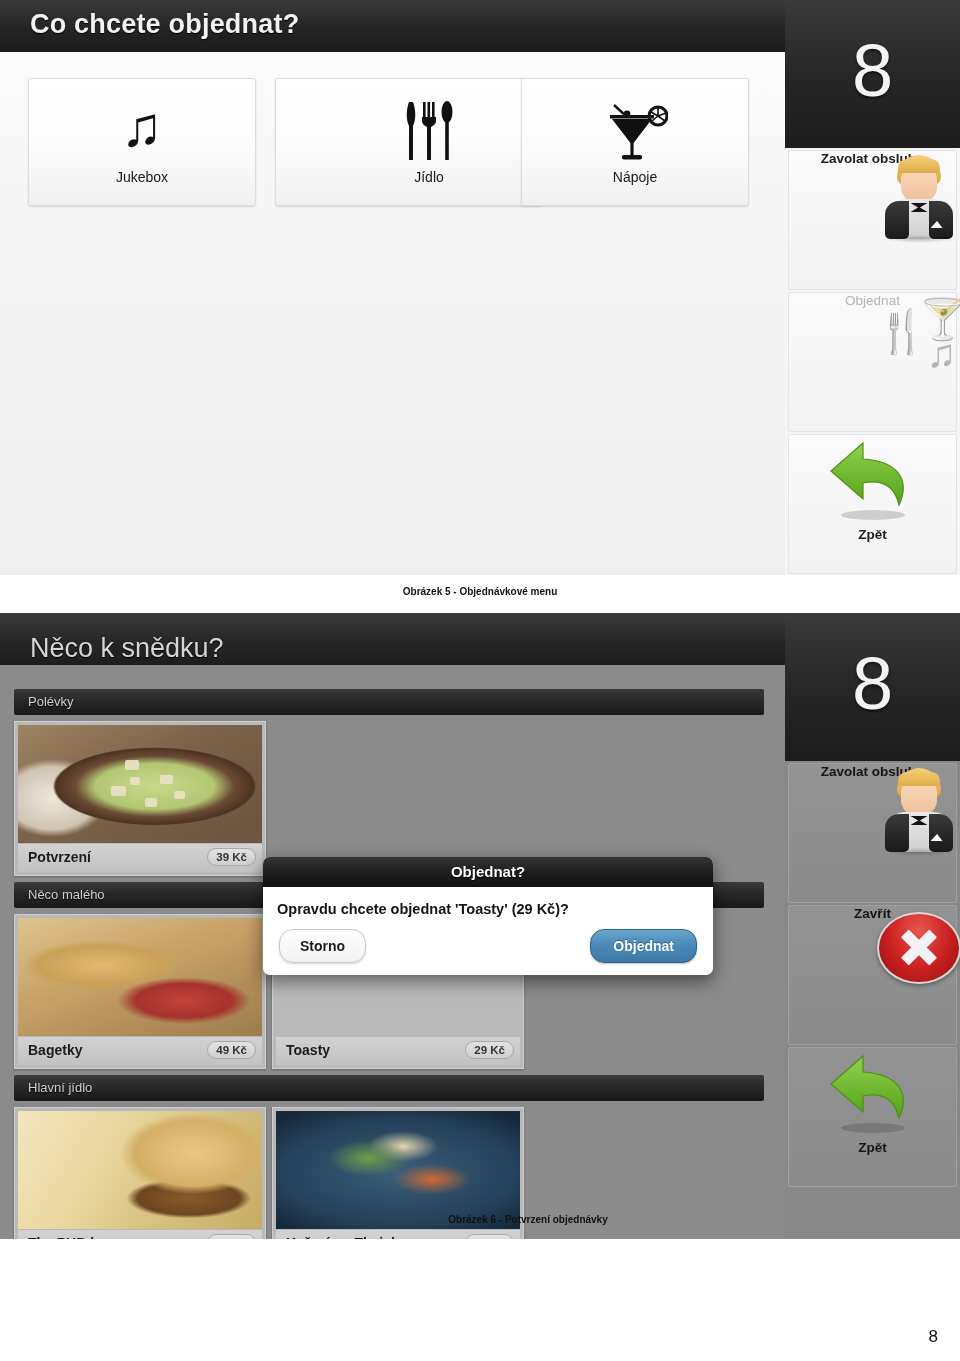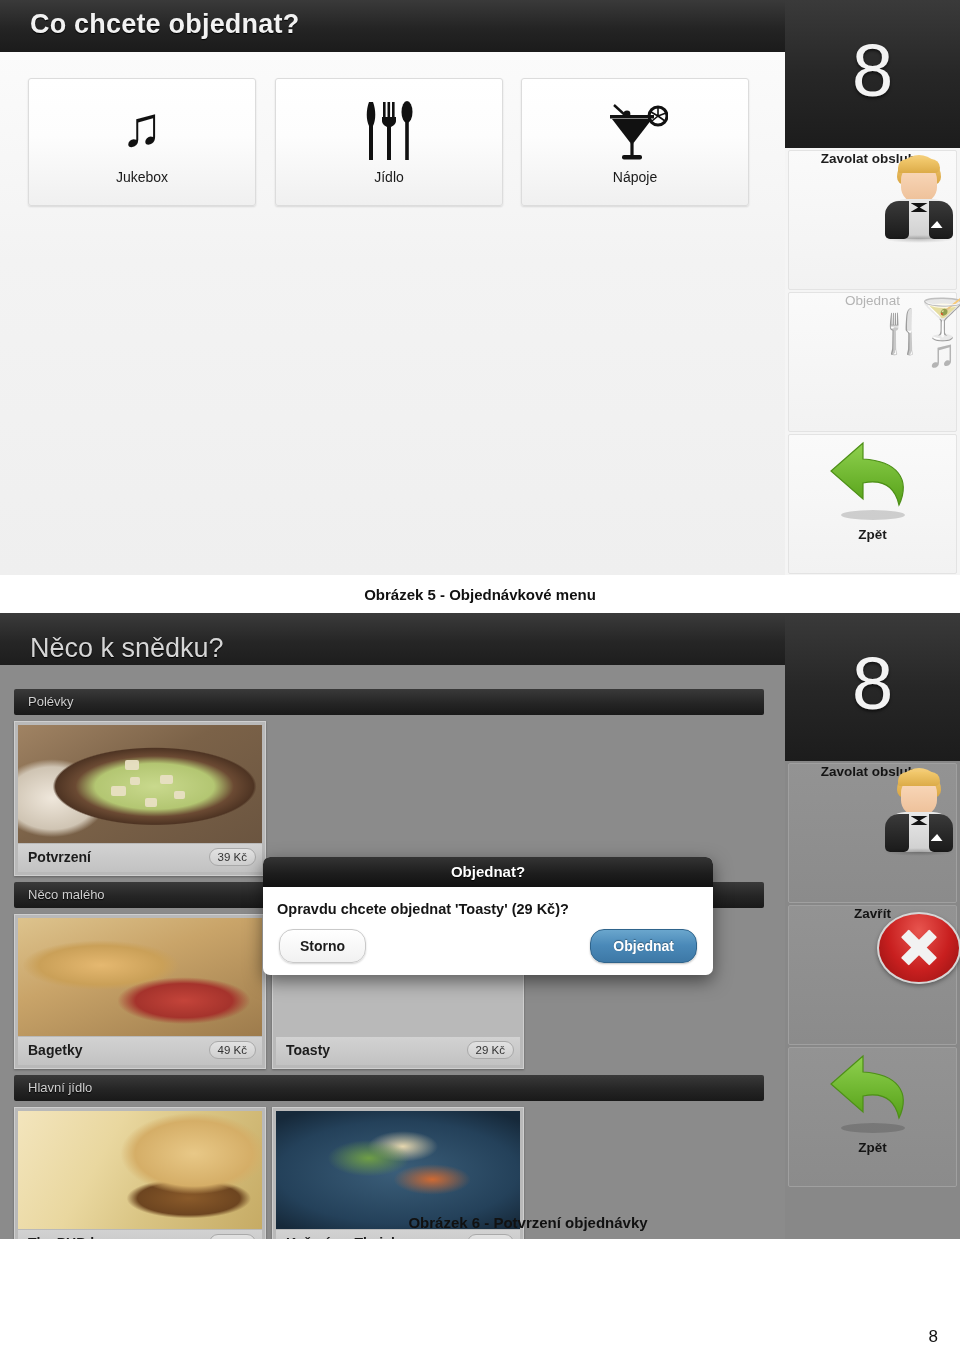--- a/index.html
+++ b/index.html
@@ -37,21 +37,21 @@
     text-align:center;
   }
   .bigbtn .glyph{
     display:block;height:84px;line-height:84px;margin-top:6px;
     font-size:56px;color:#111;
   }
   .bigbtn .lbl{
     display:block;font-size:14px;color:#1a1a1a;font-weight:normal;
   }
   #btn-jukebox{left:28px;}
-  #btn-jidlo{left:275px;}
+  #btn-jidlo{left:275px;padding-left:40px;}
   #btn-napoje{left:521px;}
 
   
   .tablenum{
     position:absolute;left:0;top:0;width:175px;height:148px;
     background:linear-gradient(180deg,#3a3a3a 0%,#272727 50%,#1c1c1c 100%);
     color:#f3f3f3;font-size:74px;font-weight:normal;
     text-align:center;line-height:142px;
     text-shadow:0 2px 3px rgba(0,0,0,.6);
   }
@@ -134,21 +134,21 @@
   }
   .closeicon .x1,.closeicon .x2{
     position:absolute;left:26px;top:36px;width:40px;height:11px;background:#f2f2f2;border-radius:1px;
   }
   .closeicon .x1{transform:rotate(45deg);}
   .closeicon .x2{transform:rotate(-45deg);}
 
   
   .caption{
     position:absolute;left:0;width:960px;text-align:center;
-    font-size:15px;font-weight:bold;color:#111;
+    font-size:10px;font-weight:bold;color:#111;
   }
   #cap1{top:586px;}
   #cap2{top:1214px;padding-left:48px;}
 
   
   #shot2{top:613px;height:626px;background:#888888;}
   #shot2 .titlebar{
     position:absolute;left:0;top:0;width:785px;height:52px;
     background:linear-gradient(180deg,#3b3b3b 0%,#262626 55%,#1d1d1d 100%);
   }
@@ -175,21 +175,21 @@
   }
   .card .pic{position:absolute;left:3px;top:3px;right:3px;height:118px;overflow:hidden;}
   .card .bar{
     position:absolute;left:3px;right:3px;bottom:3px;height:28px;
     background:linear-gradient(180deg,#d2d2d2 0%,#c2c2c2 100%);
   }
   .card .nm{
     position:absolute;left:10px;top:5px;font-size:14px;font-weight:bold;color:#1c1c1c;
   }
   .card .pr{
-    position:absolute;right:6px;top:4px;font-size:11.5px;font-weight:normal;color:#333;
+    position:absolute;right:6px;top:4px;font-size:11.5px;font-weight:bold;color:#333;
     border:1px solid #a9a9a9;border-radius:9px;padding:2px 8px;
     background:linear-gradient(180deg,#e2e2e2 0%,#cfcfcf 100%);
   }
   
   .pic-soup{width:100%;height:100%;
     background:
       radial-gradient(ellipse 58% 46% at 56% 52%,#c9d98d 0%,#b3c672 42%,#6b4a33 56%,#4e3423 70%,rgba(0,0,0,0) 72%),
       radial-gradient(ellipse 30% 44% at 14% 62%,#efe7db 0%,#cfc4b3 60%,rgba(0,0,0,0) 75%),
       linear-gradient(150deg,#a08363 0%,#7b6248 45%,#6b5540 100%);
   }

